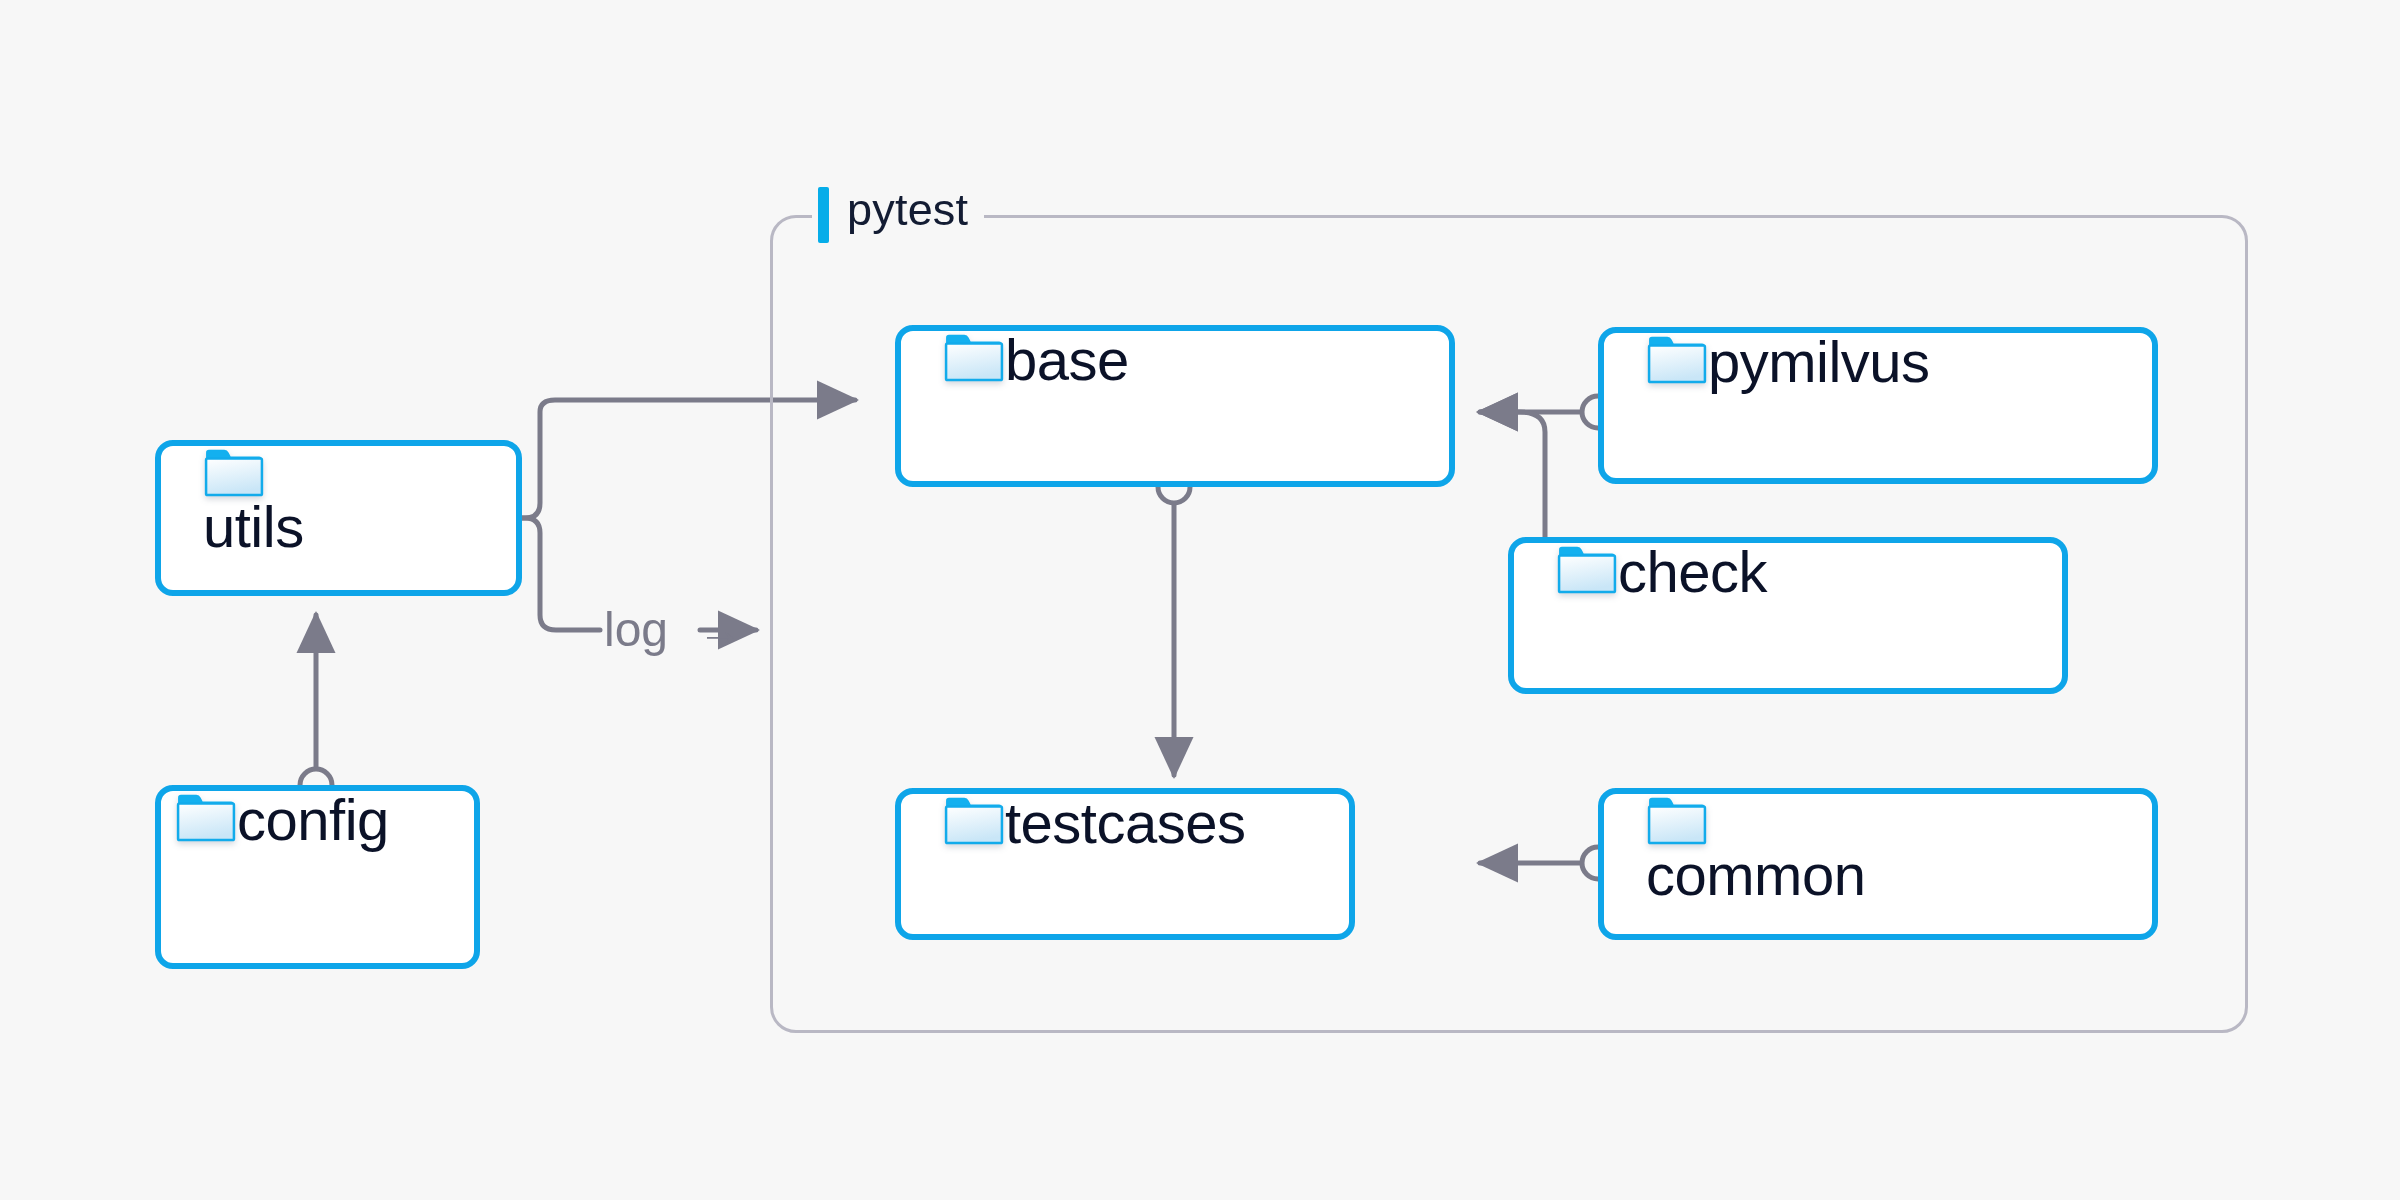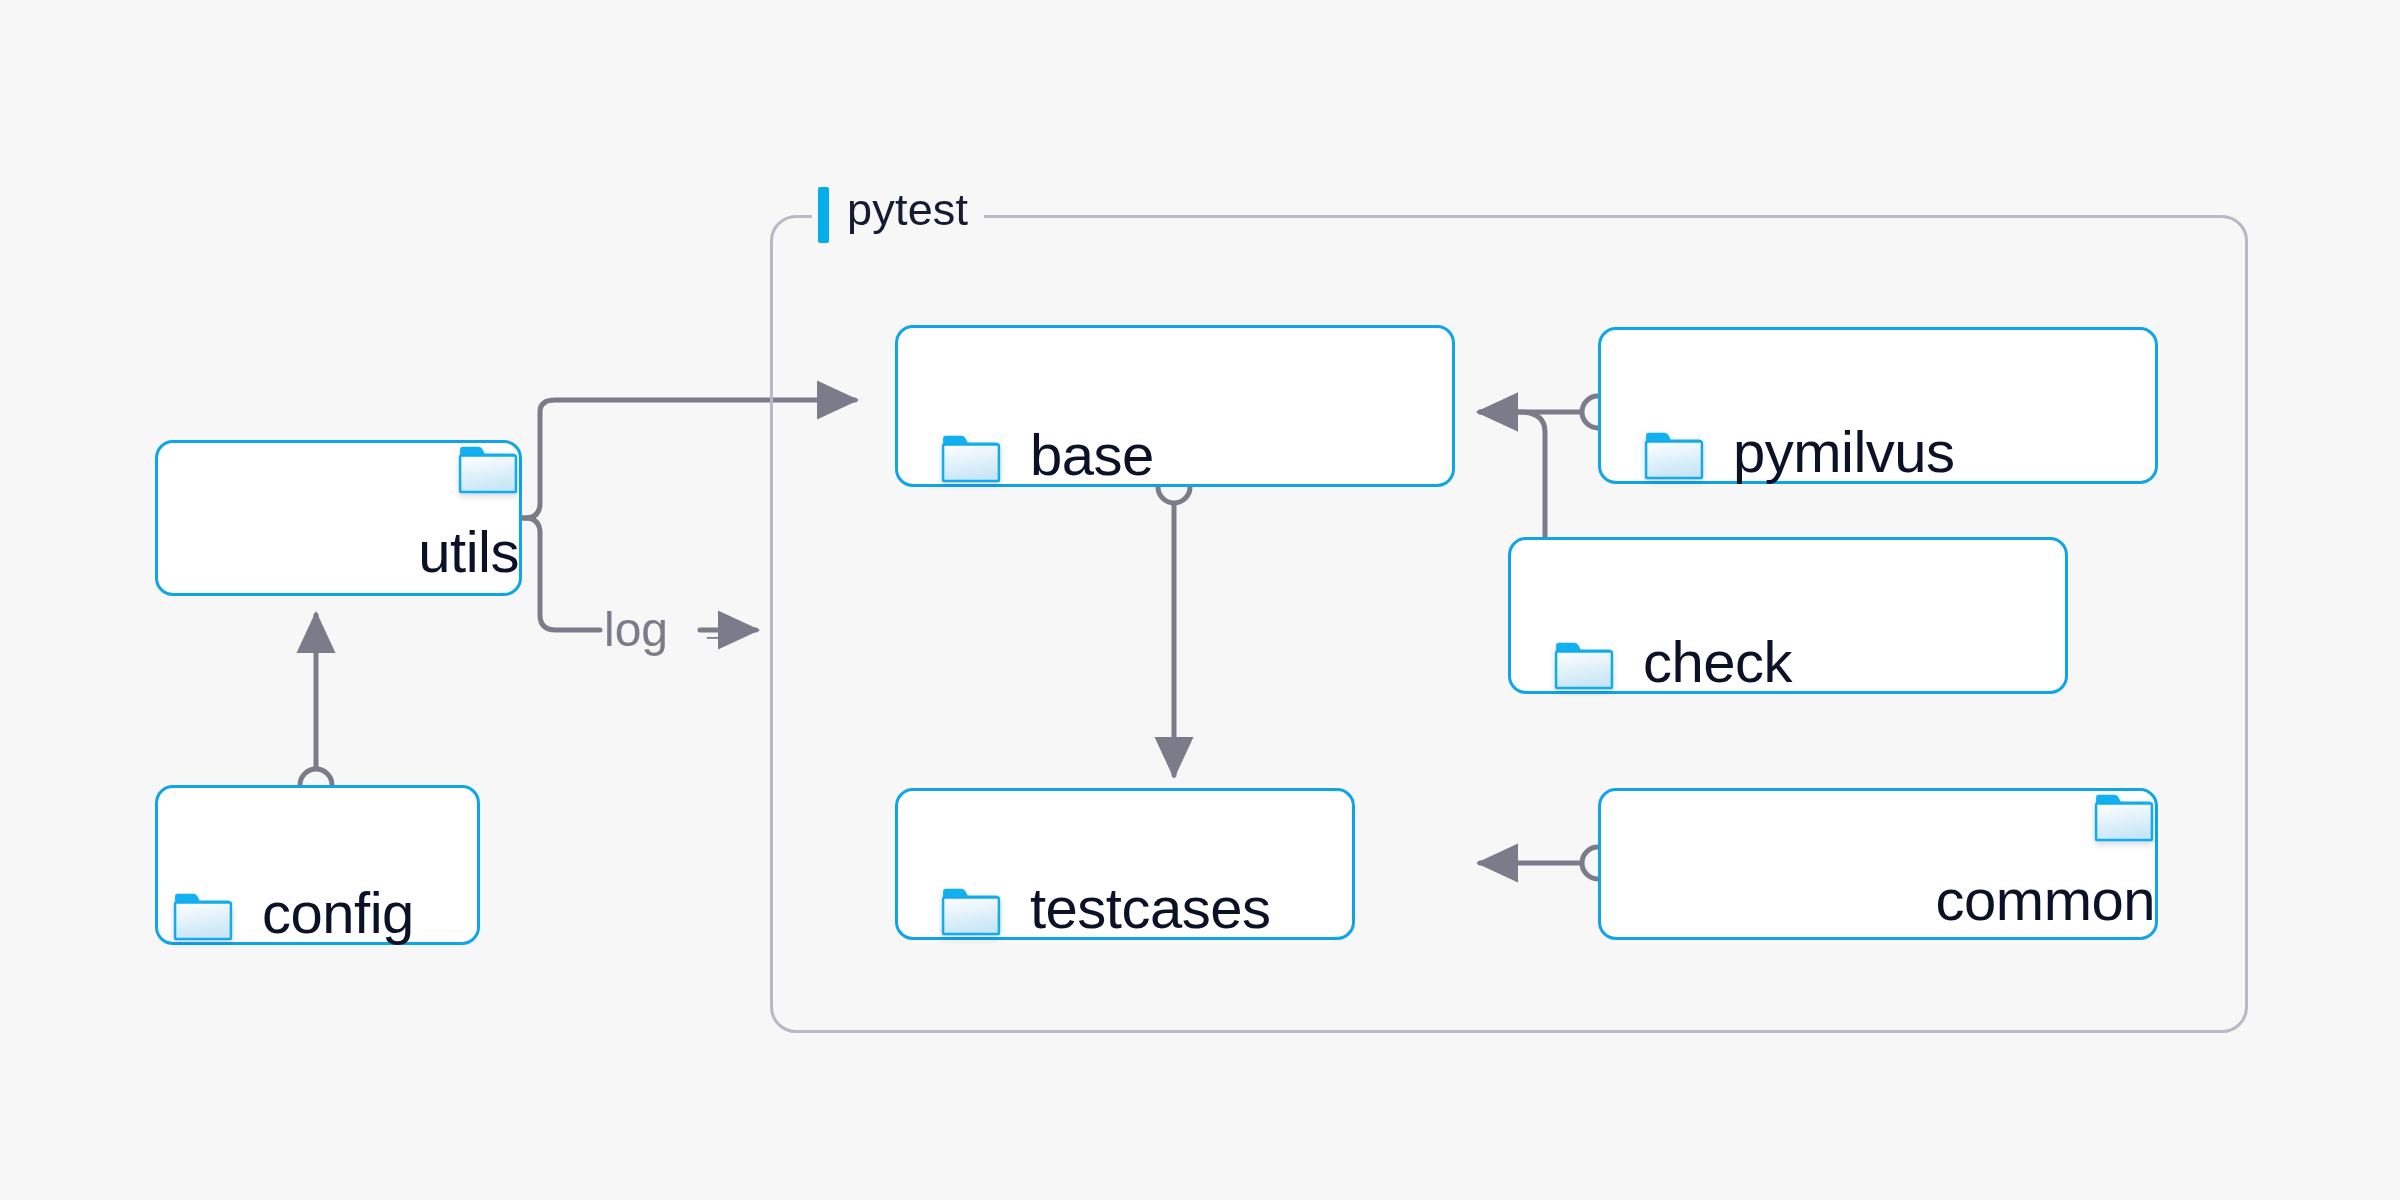--- a/index.html
+++ b/index.html
@@ -39,26 +39,25 @@
     letter-spacing:.2px;
     white-space:nowrap;
     line-height:1;
   }
 
   
   .node{
     position:absolute;
     box-sizing:border-box;
     background:#ffffff;
-    border:3px solid #0ea5e9;
+    border:6px solid #0ea5e9;
     border-radius:18px;
     display:flex;
-    align-items:flex-end;
+    align-items:flex-start;
     padding-left:42px;
-    gap:28px;
   }
   .node-label{
     font-size:58px;
     color:#0b1228;
     white-space:nowrap;
     letter-spacing:-0.5px;
     line-height:1;
   }
 
   
@@ -137,21 +136,21 @@
           <stop offset="0%" stop-color="#ffffff"></stop>
             <stop offset="100%" stop-color="#c9e6f7"></stop>
         </linearGradient>
       </defs>
       <path d="M3 12 L3 7 Q3 4 6 4 L22 4 Q25 4 26.5 7 L28.5 11 L58 11 Q61 11 61 14 L61 16 L3 16 Z" fill="#13b0ef"></path>
       <rect x="3" y="13" width="58" height="38" rx="1.5" fill="url(#fgrad1)" stroke="#12abeb" stroke-width="2.6"></rect>
     </svg>
     <span class="node-label">utils</span>
   </div>
 
-  <div class="node" style="left:155px;top:785px;width:325px;height:160px;padding-left:14px;">
+  <div class="node" style="left:155px;top:785px;width:325px;height:184px;padding-left:14px;">
     <svg class="folder-icon" viewBox="0 0 64 54">
       <defs>
         <linearGradient id="fgrad2" x1="0" y1="0" x2="0.25" y2="1">
           <stop offset="0%" stop-color="#ffffff"></stop>
             <stop offset="100%" stop-color="#c9e6f7"></stop>
         </linearGradient>
       </defs>
       <path d="M3 12 L3 7 Q3 4 6 4 L22 4 Q25 4 26.5 7 L28.5 11 L58 11 Q61 11 61 14 L61 16 L3 16 Z" fill="#13b0ef"></path>
       <rect x="3" y="13" width="58" height="38" rx="1.5" fill="url(#fgrad2)" stroke="#12abeb" stroke-width="2.6"></rect>
     </svg>

